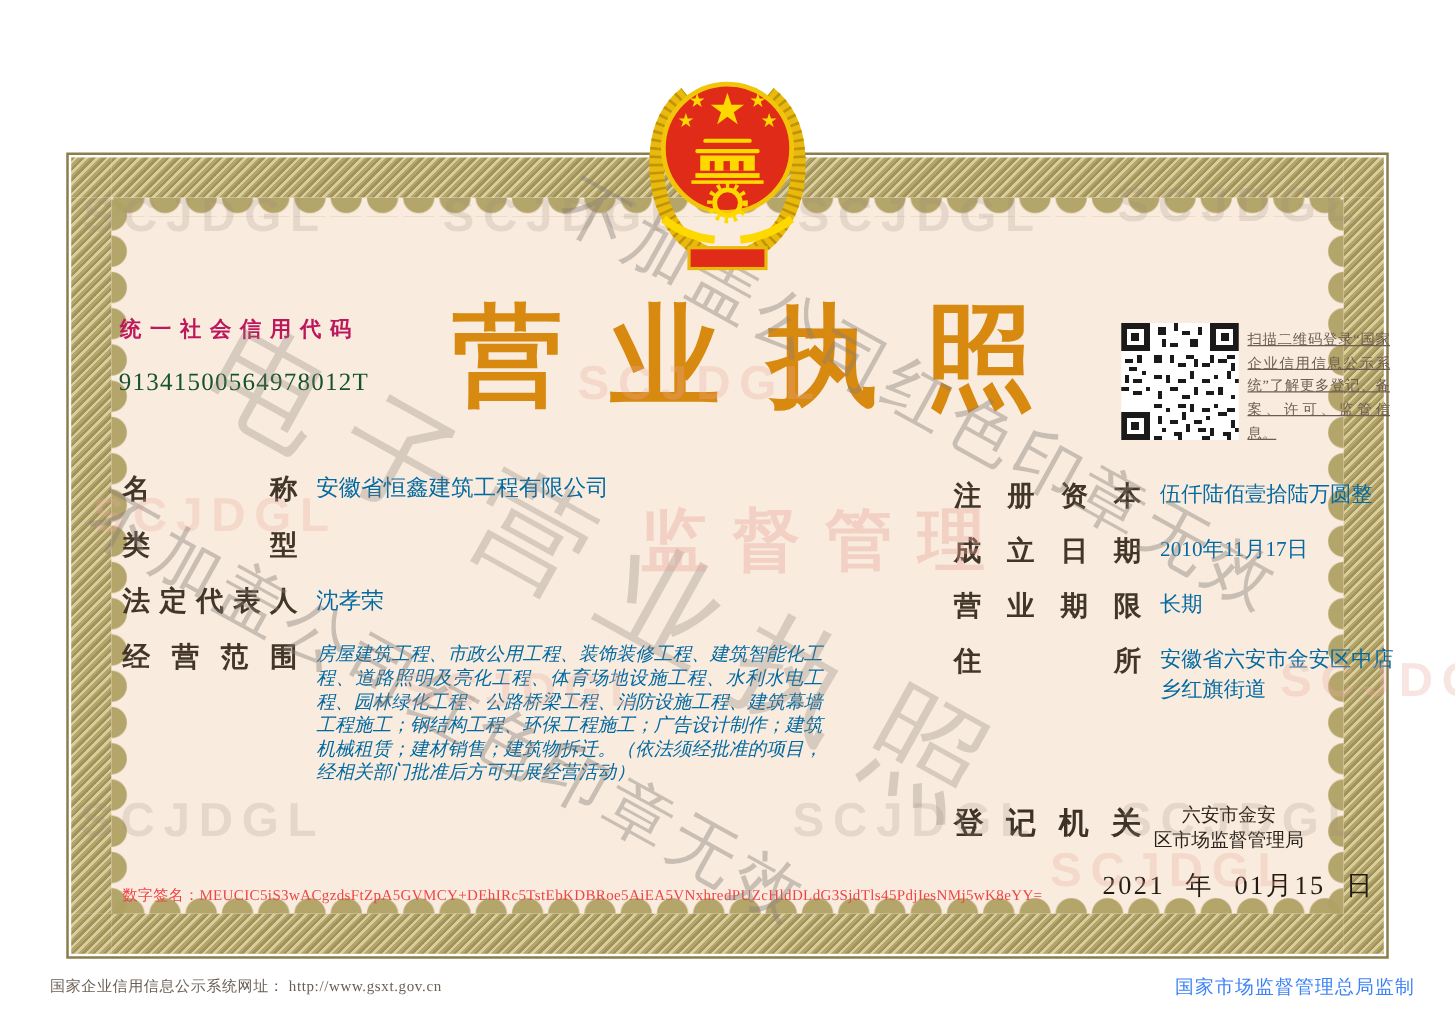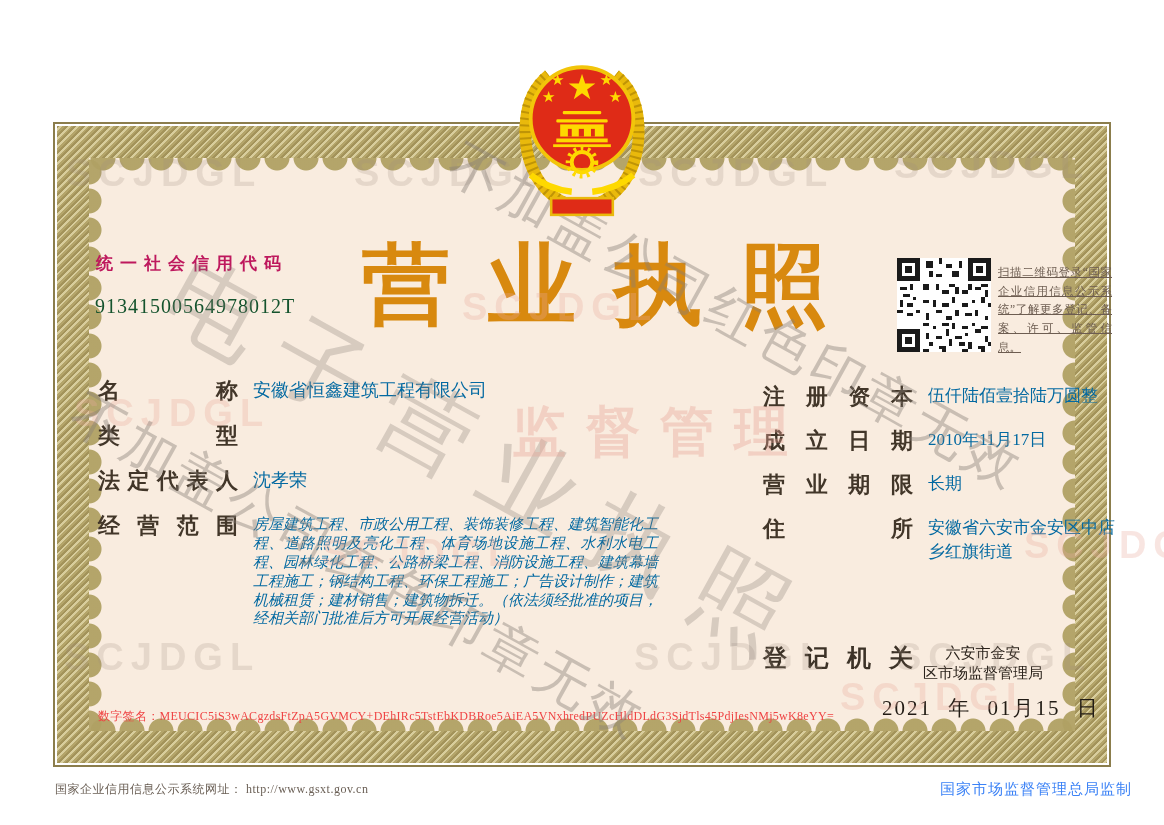--- a/index.html
+++ b/index.html
@@ -51,21 +51,21 @@
   .fvalue.addr{font-size:17px;width:212px;line-height:1.4;}
 
   .reg-row{left:763px;top:642px;display:flex;align-items:flex-start;z-index:3;}
   .reg-label{font:bold 24px "Liberation Sans",sans-serif;color:#3c3227;width:150px;}
   .reg-authority{font:15px "Liberation Serif",serif;color:#2a221b;text-align:center;
                  line-height:1.35;margin-left:10px;padding-top:1px;}
   .date-line{left:858px;top:694px;font:21px "Liberation Serif",serif;color:#211b14;
              letter-spacing:2px;word-spacing:9px;margin-left:24px;}
   .signature{left:98px;top:708px;font:12px "Liberation Serif",serif;color:#ef4444;letter-spacing:.3px;}
 
-  .footer-left{left:40px;top:781px;font:12px "Liberation Serif",serif;color:#6a5f55;letter-spacing:.5px;margin-left:15px;}
+  .footer-left{left:40px;top:781px;font:12px "Liberation Serif",serif;color:#6a5f55;letter-spacing:.5px;}
   .footer-right{left:940px;top:780px;font:15px "Liberation Serif",serif;color:#3b82f6;letter-spacing:1px;}
 
   .wm{position:absolute;z-index:5;pointer-events:none;white-space:nowrap;}
   .wm-scjdgl{font:bold 38px "Liberation Sans",sans-serif;letter-spacing:7px;color:rgba(158,143,128,.22);}
   .wm-scjdgl.pink{color:rgba(232,168,156,.30);}
   .wm-diag1{font:54px "Liberation Serif",serif;color:rgba(135,127,118,.42);letter-spacing:5px;
             transform:rotate(29deg);transform-origin:left top;}
   .wm-diag2{font:94px "Liberation Serif",serif;color:rgba(135,127,118,.30);letter-spacing:26px;
             transform:rotate(29deg);transform-origin:left top;}
   .wm-pinkc{font:bold 54px "Liberation Sans",sans-serif;letter-spacing:20px;color:rgba(231,162,150,.38);}

